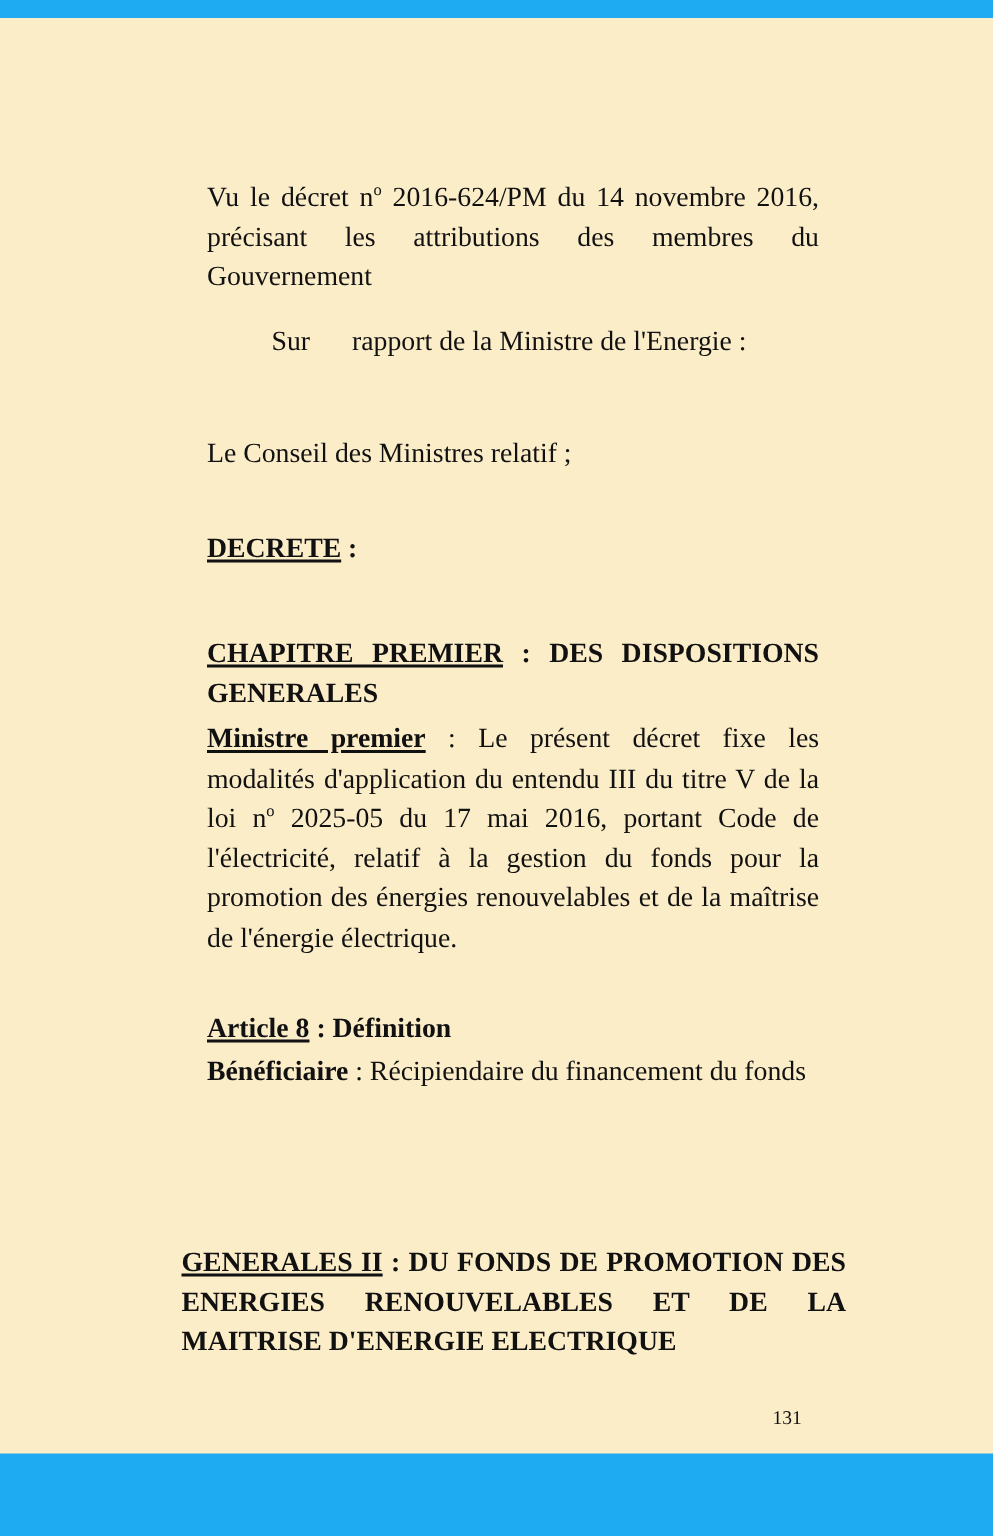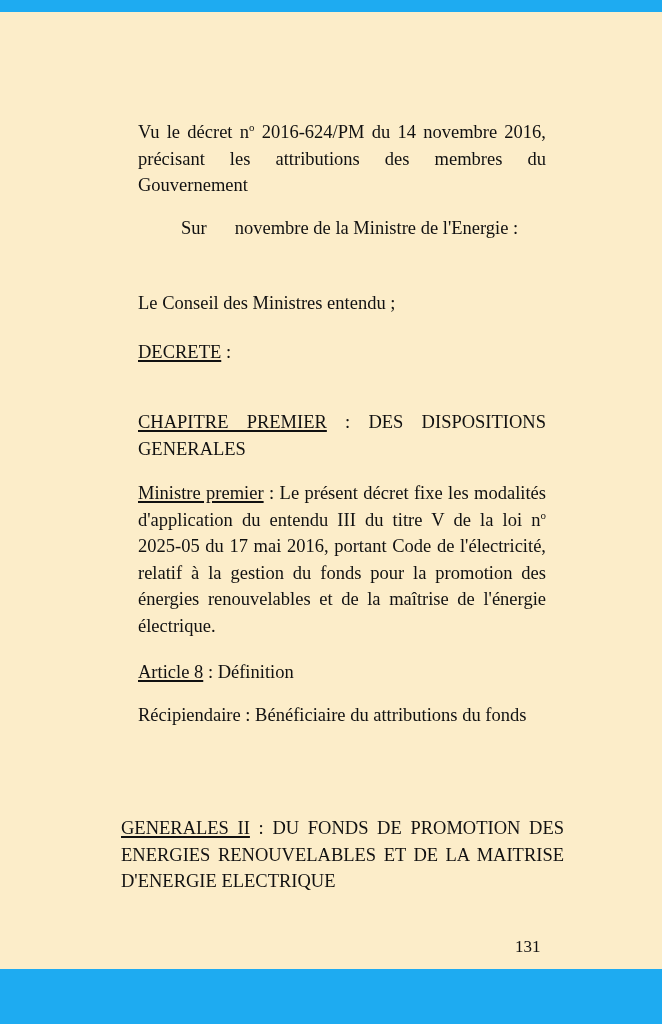--- a/index.html
+++ b/index.html
@@ -10,46 +10,46 @@
     color:#111;
   }
   .bar-top { position:absolute; left:0; top:0; width:662px; height:12px; background:#1EABF1; }
   .bar-bottom { position:absolute; left:0; top:969px; width:662px; height:55px; background:#1EABF1; }
   .p {
     position:absolute; font-size:18.5px; line-height:26.5px;
     text-align:justify; text-align-last:left;
   }
   .col { left:138px; width:408px; }
   .col2 { left:121px; width:443px; }
-  .b { font-weight:normal; }
+  .b { font-weight:bold;margin-top:14px; }
   .u { text-decoration:underline; text-decoration-thickness:1.5px; text-underline-offset:2px; }
   sup.o { font-size:11px; vertical-align:7px; line-height:0; }
-  .pnum { position:absolute; left:515px; top:937px; font-size:17px; }
+  .pnum { position:absolute; left:515px; top:937px; font-size:13px; }
 </style>
 </head>
 <body>
 
 <div class="bar-top"></div>
 
 <div>
 
   <div class="p col" style="top:119px;"><span>Vu le décret n</span><sup class="o">o</sup><span> 2016-624/PM du 14 novembre 2016, précisant les attributions des membres du Gouvernement</span></div>
 
-  <div class="p" style="top:215px; left:181px; width:400px;"><span>Sur</span><span style="display:inline-block;width:28px;"></span><span>novembre de la Ministre de l'Energie :</span></div>
+  <div class="p" style="top:215px; left:181px; width:400px;"><span>Sur</span><span style="display:inline-block;width:28px;"></span><span>rapport de la Ministre de l'Energie :</span></div>
 
-  <div class="p col" style="top:290px;">Le Conseil des Ministres entendu ;</div>
+  <div class="p col" style="top:290px;">Le Conseil des Ministres relatif ;</div>
 
   <div class="p col b" style="top:339px;"><span class="u">DECRETE</span><span> :</span></div>
 
   <div class="p col b" style="top:409px;"><span class="u">CHAPITRE PREMIER</span><span> : DES DISPOSITIONS GENERALES</span></div>
 
   <div class="p col" style="top:480px;"><span class="b u">Ministre premier</span><span> : Le présent décret fixe les modalités d'application du entendu III du titre V de la loi n</span><sup class="o">o</sup><span> 2025-05 du 17 mai 2016, portant Code de l'électricité, relatif à la gestion du fonds pour la promotion des énergies renouvelables et de la maîtrise de l'énergie électrique.</span></div>
 
   <div class="p col b" style="top:659px;"><span class="u">Article 8</span><span> : Définition</span></div>
 
-  <div class="p col" style="top:702px;"><span class="b">Récipiendaire</span><span> : Bénéficiaire du attributions du fonds</span></div>
+  <div class="p col" style="top:702px;"><span class="b">Bénéficiaire</span><span> : Récipiendaire du financement du fonds</span></div>
 
   <div class="p col2 b" style="top:815px;"><span class="u">GENERALES II</span><span> : DU FONDS DE PROMOTION DES ENERGIES RENOUVELABLES ET DE LA MAITRISE D'ENERGIE ELECTRIQUE</span></div>
 
   <div class="pnum">131</div>
 </div>
 
 <div class="bar-bottom"></div>
 
 </body></html>

